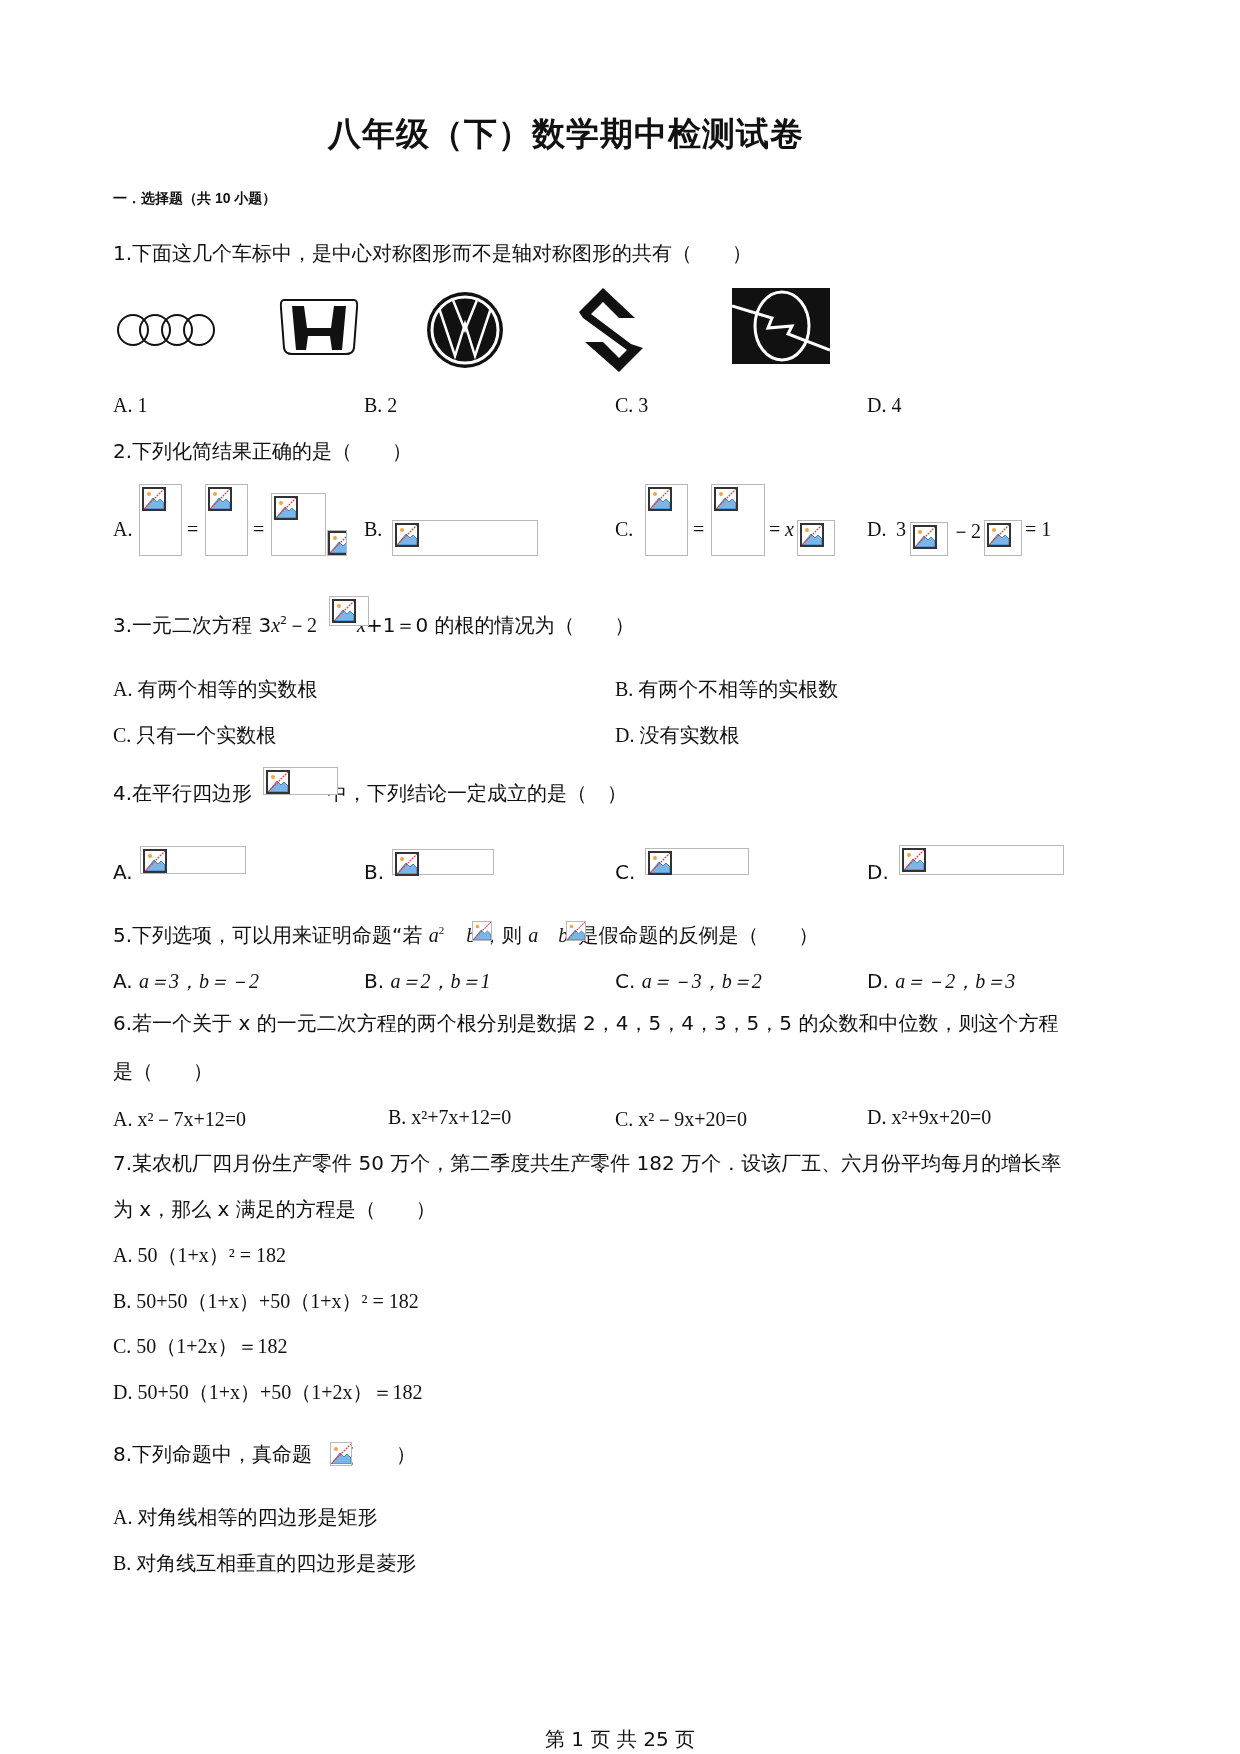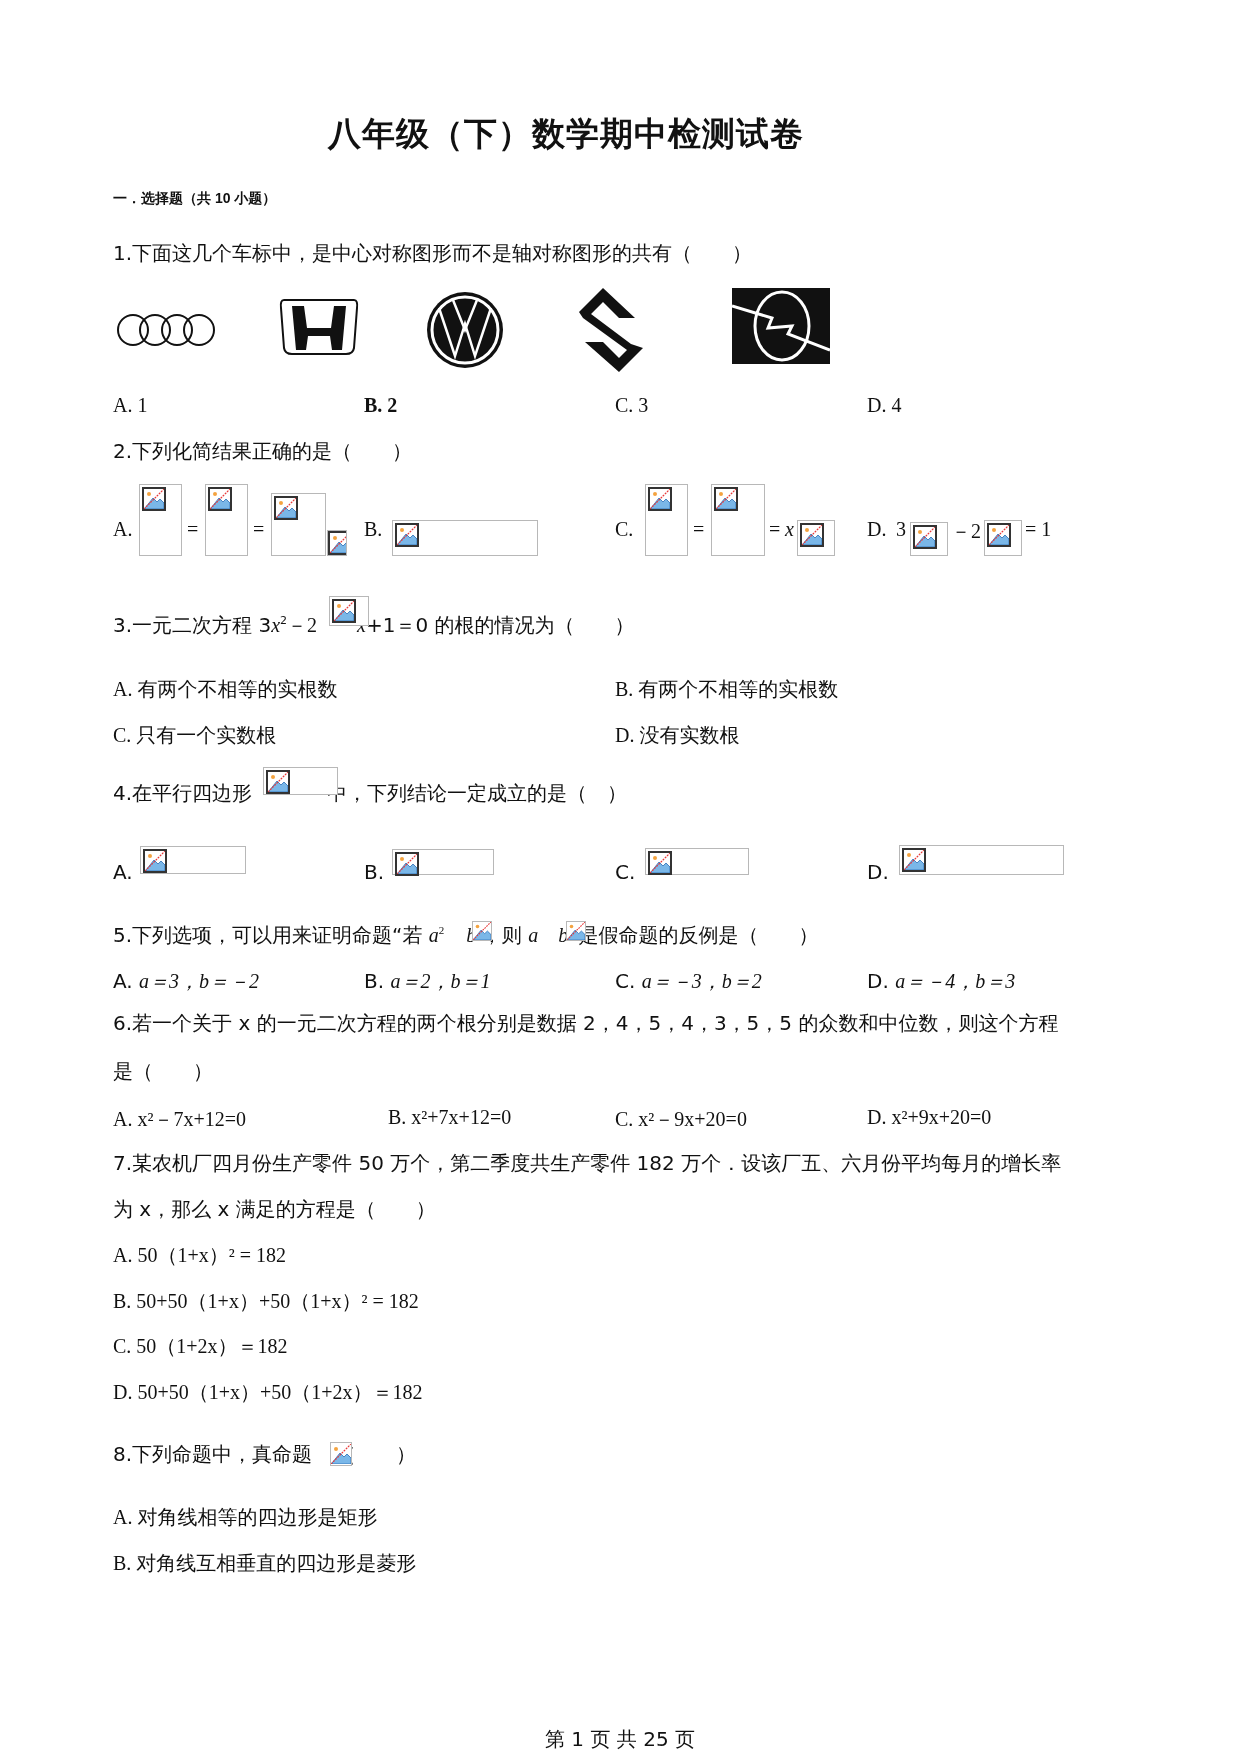--- a/index.html
+++ b/index.html
@@ -64,21 +64,21 @@
   <path d="M28 0 L60 30 L44 30 L28 14 L16 26 L56 56 L68 60 L44 84 L10 54 L28 54 L44 70 L52 62 L8 30 L4 24 Z" fill="#111"></path>
 </svg>
 
 <svg class="logo" style="left:732px;top:288px;" width="98" height="76">
   <rect x="0" y="0" width="98" height="76" fill="#111"></rect>
   <ellipse cx="50" cy="38" rx="27" ry="34" fill="none" stroke="#fff" stroke-width="3"></ellipse>
   <path d="M0 18 L40 30 L36 40 L60 38 L56 46 L98 62" fill="none" stroke="#fff" stroke-width="3"></path>
 </svg>
 
 <div class="abs opt" style="left:113px;top:394px;">A. 1</div>
-<div class="abs opt" style="left:364px;top:394px;font-weight:bold;">B. 2</div>
+<div class="abs opt" style="left:364px;top:394px;">B. 2</div>
 <div class="abs opt" style="left:615px;top:394px;">C. 3</div>
 <div class="abs opt" style="left:867px;top:394px;">D. 4</div>
 
 <div class="abs q" style="left:113px;top:438px;">2.下列化简结果正确的是（　　）</div>
 
 <div class="abs opt" style="left:113px;top:518px;">A.</div>
 <div class="ph" style="left:139px;top:484px;width:43px;height:72px;">
     <div class="ic">
       <svg width="20" height="20">
         <use href="#brokenimg"></use>
@@ -167,21 +167,21 @@
   <span>3.一元二次方程 3</span><i class="v">x</i><sup>2</sup><span class="serif">－2</span><span style="display:inline-block;width:40px;"></span><i class="v">x</i><span>+1＝0 的根的情况为（　　）</span>
 </div>
 <div class="ph" style="left:329px;top:596px;width:40px;height:30px;">
     <div class="ic">
       <svg width="20" height="20">
         <use href="#brokenimg"></use>
       </svg>
     </div>
   </div>
 
-<div class="abs opt" style="left:113px;top:676px;">A. 有两个不相等的实根数</div>
+<div class="abs opt" style="left:113px;top:676px;">A. 有两个相等的实数根</div>
 <div class="abs opt" style="left:615px;top:676px;">B. 有两个不相等的实根数</div>
 <div class="abs opt" style="left:113px;top:722px;">C. 只有一个实数根</div>
 <div class="abs opt" style="left:615px;top:722px;">D. 没有实数根</div>
 
 <div class="abs q" style="left:113px;top:780px;">
   <span>4.在平行四边形</span><span style="display:inline-block;width:75px;"></span><span>中，下列结论一定成立的是（　）</span>
 </div>
 <div class="ph" style="left:263px;top:767px;width:75px;height:28px;">
     <div class="ic">
       <svg width="20" height="20">
@@ -233,21 +233,21 @@
   </div>
 <div class="ph" style="left:566px;top:921px;width:20px;height:20px;">
     <svg width="18" height="18" style="position:absolute;left:0;top:0;">
       <use href="#brokenimg"></use>
     </svg>
   </div>
 
 <div class="abs q" style="left:113px;top:968px;"><span>A.</span> <span class="serif" style="font-style:italic;">a＝3，b＝－2</span></div>
 <div class="abs q" style="left:364px;top:968px;"><span>B.</span> <span class="serif" style="font-style:italic;">a＝2，b＝1</span></div>
 <div class="abs q" style="left:615px;top:968px;"><span>C.</span> <span class="serif" style="font-style:italic;">a＝－3，b＝2</span></div>
-<div class="abs q" style="left:867px;top:968px;"><span>D.</span> <span class="serif" style="font-style:italic;">a＝－4，b＝3</span></div>
+<div class="abs q" style="left:867px;top:968px;"><span>D.</span> <span class="serif" style="font-style:italic;">a＝－2，b＝3</span></div>
 
 <div class="abs q" style="left:113px;top:1010px;">6.若一个关于 x 的一元二次方程的两个根分别是数据 2，4，5，4，3，5，5 的众数和中位数，则这个方程</div>
 <div class="abs q" style="left:113px;top:1058px;">是（　　）</div>
 <div class="abs opt" style="left:113px;top:1106px;">A. x²－7x+12=0</div>
 <div class="abs opt" style="left:364px;top:1106px;margin-left:24px;">B. x²+7x+12=0</div>
 <div class="abs opt" style="left:615px;top:1106px;">C. x²－9x+20=0</div>
 <div class="abs opt" style="left:867px;top:1106px;">D. x²+9x+20=0</div>
 
 <div class="abs q" style="left:113px;top:1150px;">7.某农机厂四月份生产零件 50 万个，第二季度共生产零件 182 万个．设该厂五、六月份平均每月的增长率</div>
 <div class="abs q" style="left:113px;top:1196px;">为 x，那么 x 满足的方程是（　　）</div>

